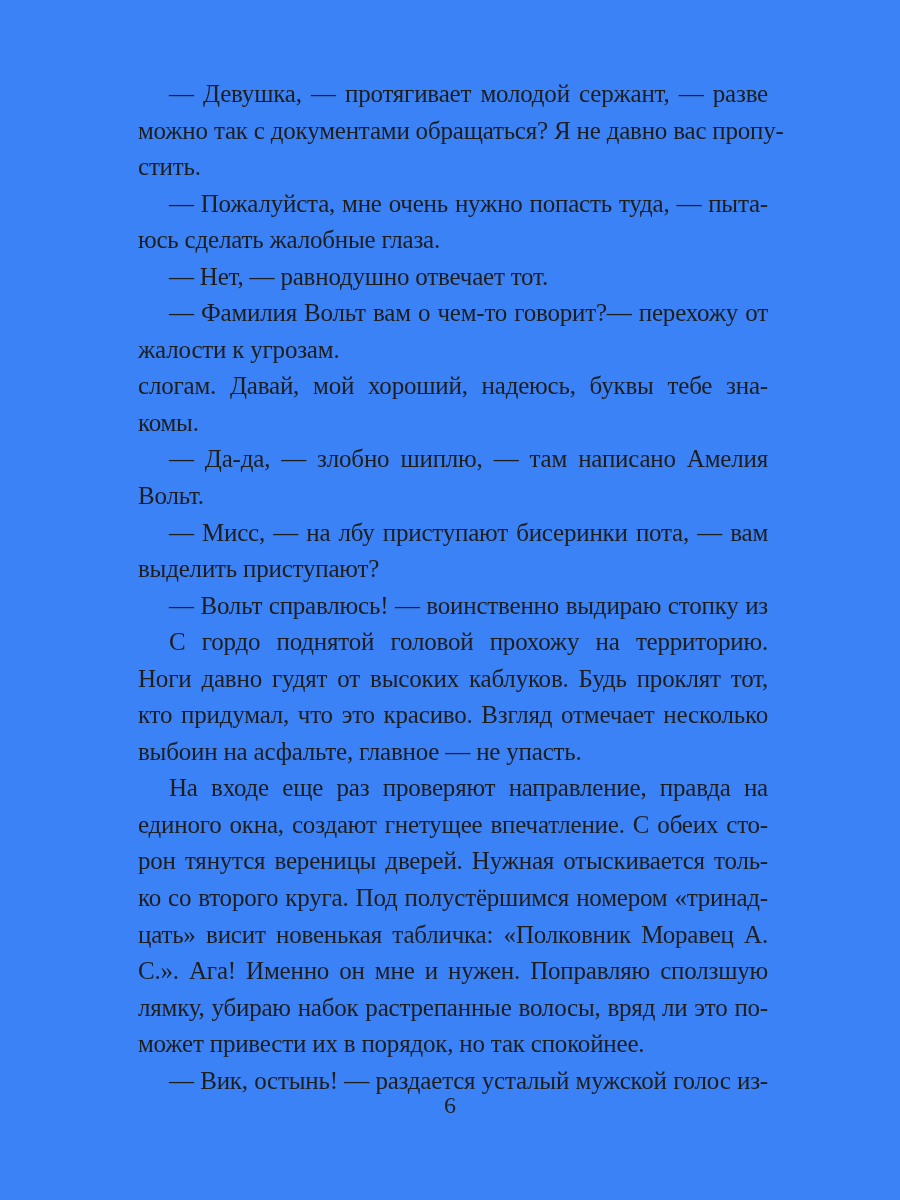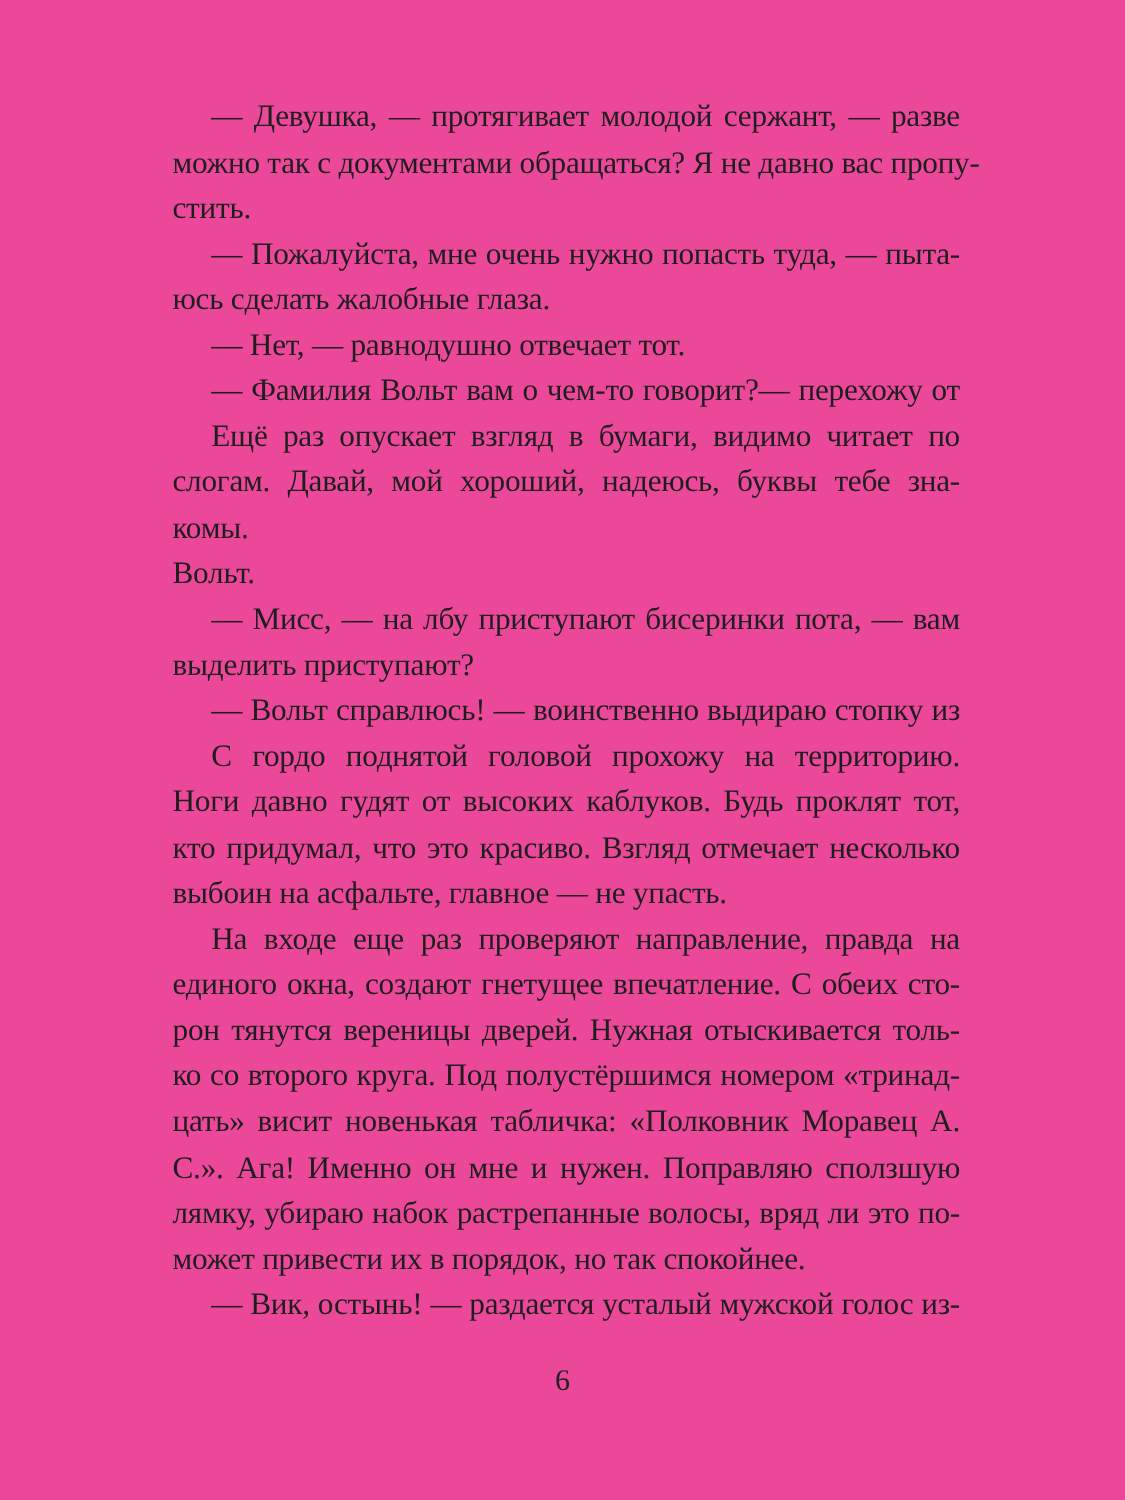--- a/index.html
+++ b/index.html
@@ -10,21 +10,21 @@
     body {
       width: 900px;
       height: 1200px;
       position: relative;
       overflow: hidden;
     }
     .page {
       position: absolute;
       left: 0; top: 0;
       width: 900px; height: 1200px;
-      background: #ec4899;
+      background: #3b82f6;
     }
     .text-block {
       position: absolute;
       left: 138px;
       top: 76px;
       width: 630px;
     }
     .line {
       height: 36.55px;
       line-height: 36.55px;
@@ -54,23 +54,24 @@
 
 <div class="page">
   <div class="text-block" id="text-block">
       <div class="line indent">— Девушка, — протягивает молодой сержант, — разве</div>
       <div class="line">можно так с документами обращаться? Я не давно вас пропу-</div>
       <div class="line last">стить.</div>
       <div class="line indent">— Пожалуйста, мне очень нужно попасть туда, — пыта-</div>
       <div class="line last">юсь сделать жалобные глаза.</div>
       <div class="line indent last">— Нет, — равнодушно отвечает тот.</div>
       <div class="line indent">— Фамилия Вольт вам о чем-то говорит?— перехожу от</div>
-      <div class="line indent">Ещё раз опускает взгляд в бумаги, видимо читает по</div>
+      <div class="line last">жалости к угрозам.</div>
       <div class="line">слогам. Давай, мой хороший, надеюсь, буквы тебе зна-</div>
       <div class="line last">комы.</div>
+      <div class="line indent">— Да-да, — злобно шиплю, — там написано Амелия</div>
       <div class="line last">Вольт.</div>
       <div class="line indent">— Мисс, — на лбу приступают бисеринки пота, — вам</div>
       <div class="line last">выделить приступают?</div>
       <div class="line indent">— Вольт справлюсь! — воинственно выдираю стопку из</div>
       <div class="line indent">С гордо поднятой головой прохожу на территорию.</div>
       <div class="line">Ноги давно гудят от высоких каблуков. Будь проклят тот,</div>
       <div class="line">кто придумал, что это красиво. Взгляд отмечает несколько</div>
       <div class="line last">выбоин на асфальте, главное — не упасть.</div>
       <div class="line indent">На входе еще раз проверяют направление, правда на</div>
       <div class="line">единого окна, создают гнетущее впечатление. С обеих сто-</div>

